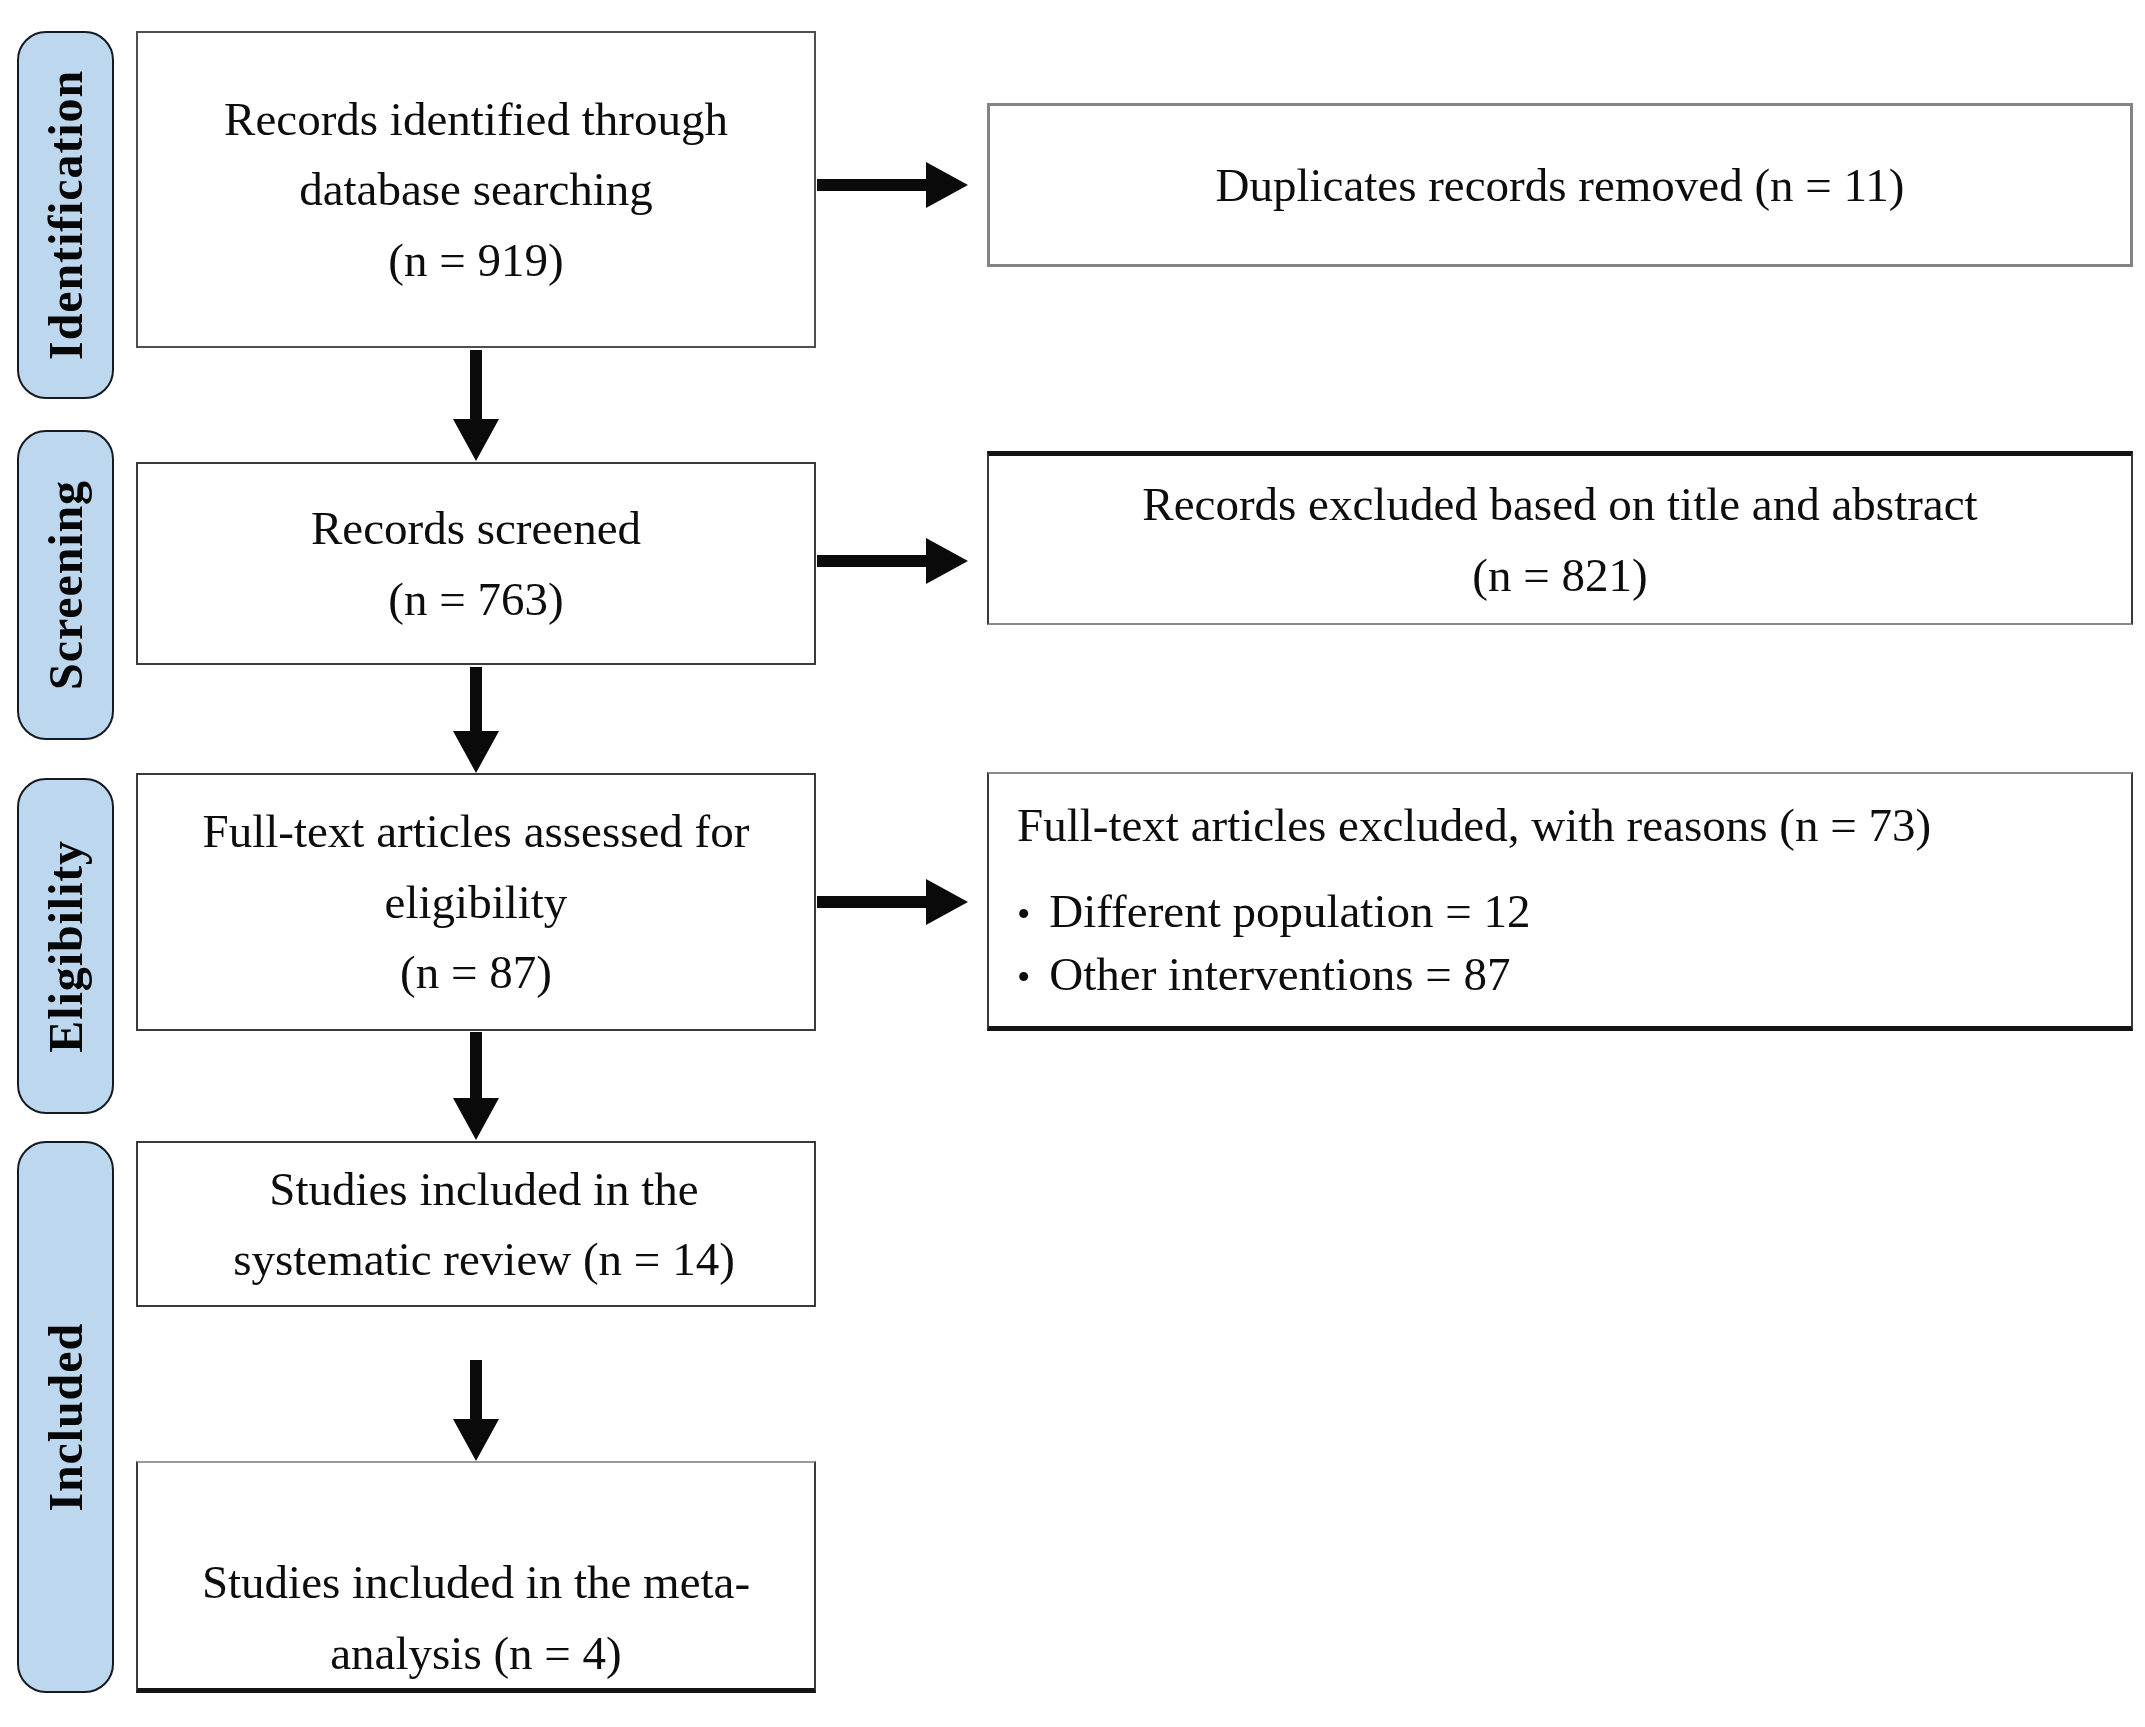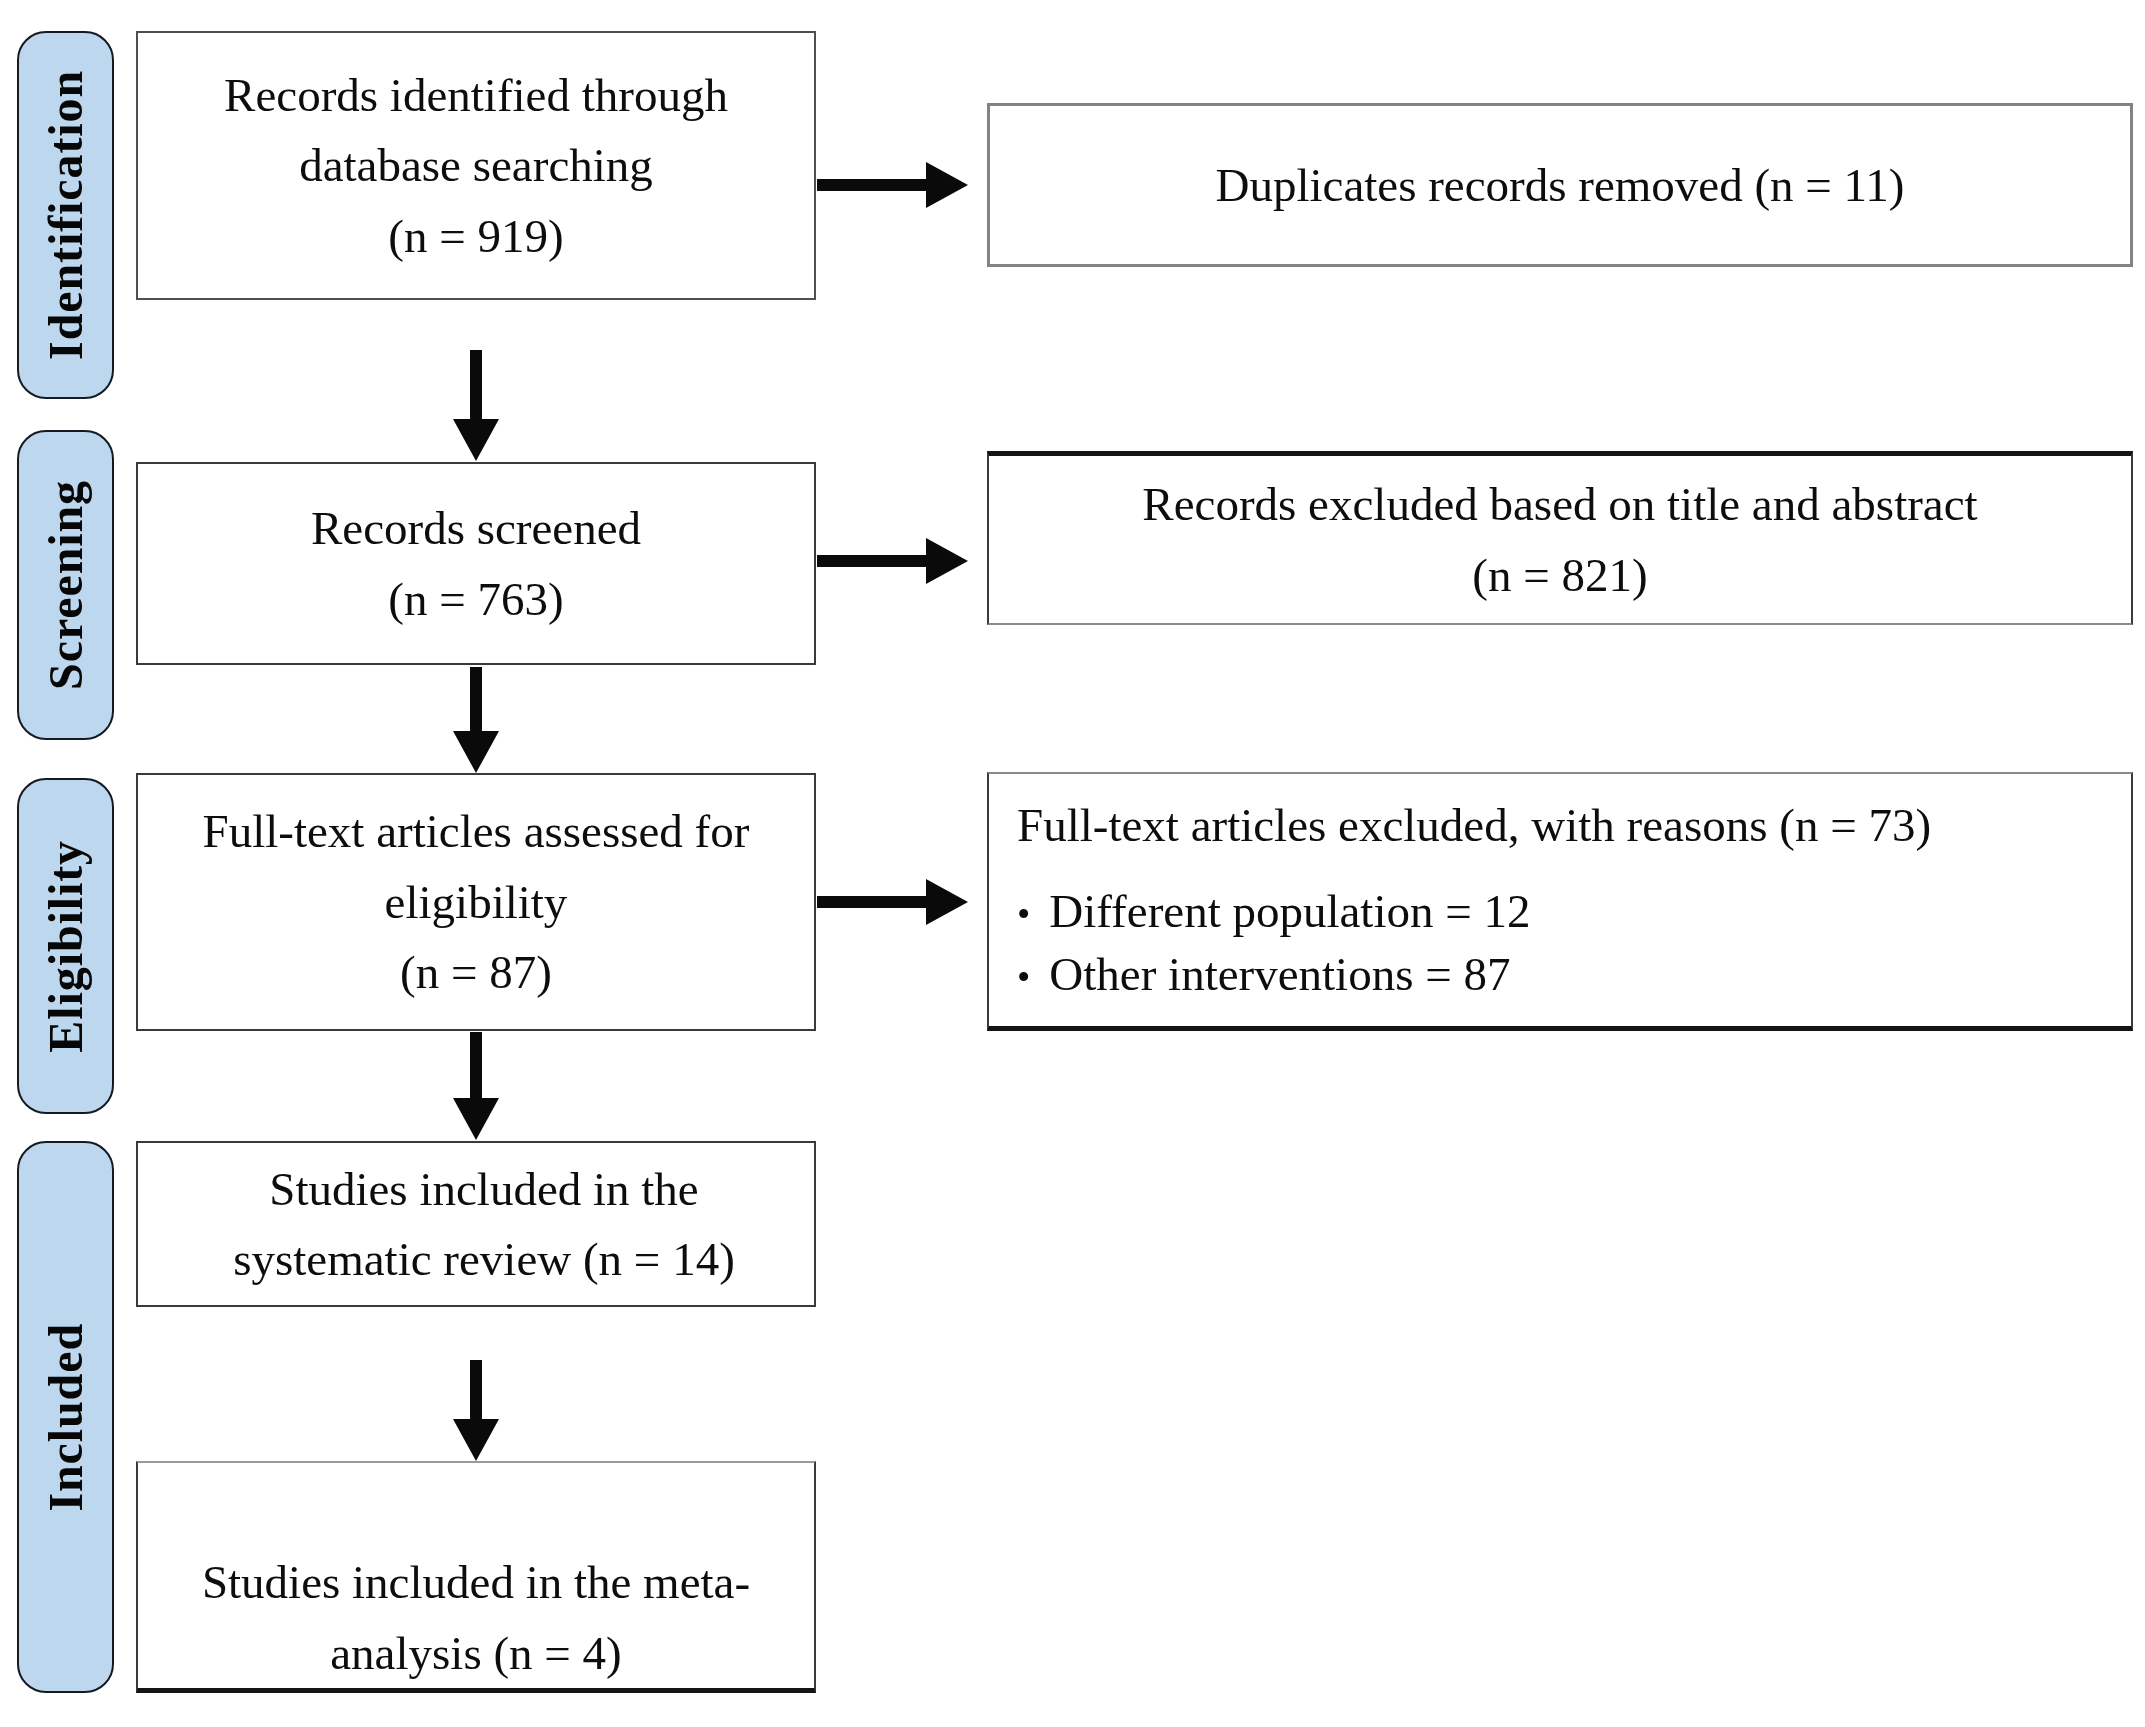--- a/index.html
+++ b/index.html
@@ -50,21 +50,21 @@
     align-items: center;
     justify-content: center;
     text-align: center;
     font-size: 47px;
     line-height: 1.5;
     white-space: pre-line;
   }
   .box.left  { left: 136px;  width: 680px;  }
   .box.right { left: 979px; width: 1146px; margin-left: 8px; }
 
-  #box-identified  { top: 31px;   height: 269px; border-color: #4f4f4f; }
+  #box-identified  { top: 31px;   height: 317px; border-color: #4f4f4f; }
   #box-screened    { top: 462px;  height: 203px; }
   #box-fulltext    { top: 773px;  height: 258px; justify-content: center; }
   #box-systematic  { top: 1141px; height: 166px; padding-left: 16px; }
   #box-meta        { top: 1461px; height: 232px; border-top-color: #9a9a9a; border-bottom-width: 5.2px; border-bottom-color: #151515; align-items: flex-end; }
 
   #box-duplicates  { top: 103px;  height: 164px; border: 3.5px solid #838383; }
   #box-excluded    { top: 451px;  height: 174px; border-top-width: 5.2px; border-top-color: #151515; border-bottom-color: #8a8a8a; }
   #box-ft-excluded {
     top: 772px; height: 259px;
     border-top-color: #8a8a8a; border-bottom-width: 5.2px; border-bottom-color: #151515;

